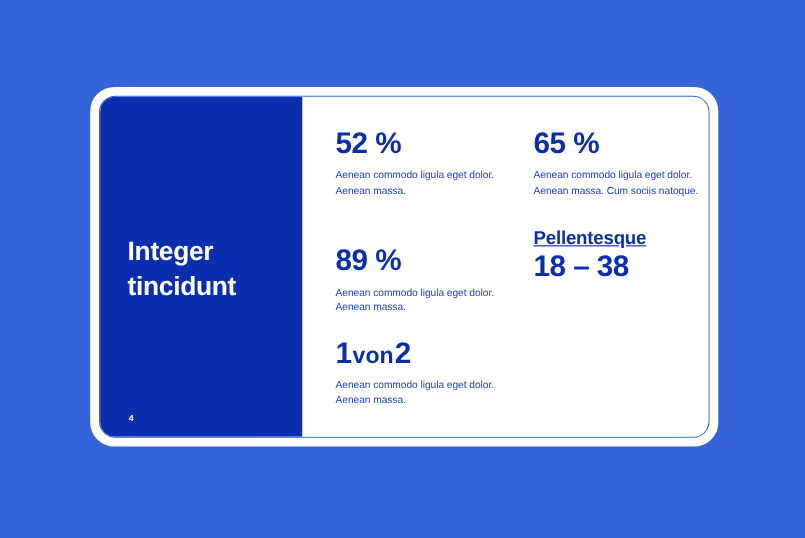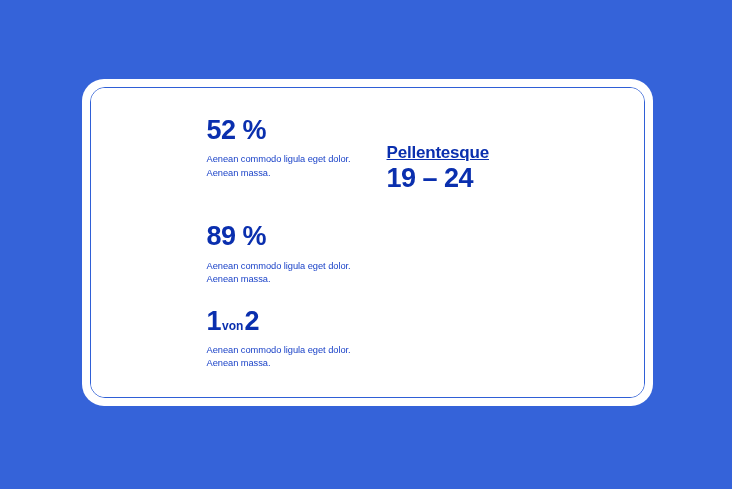--- a/index.html
+++ b/index.html
@@ -70,21 +70,20 @@
   }
 
   
   #stats-area {
     position: relative;
     flex: 1 1 auto;
     background: #ffffff;
     padding: 28px 20px 0 30px;
     display: flex;
     gap: 28px;
-    justify-content: center;
   }
 
   .stat-column {
     width: 152px;
     flex: 0 0 152px;
   }
 
   .stat-block { margin-bottom: 28px; }
   .stat-block:last-child { margin-bottom: 0; }
 
@@ -92,21 +91,21 @@
     color: #0a2fae;
     font-size: 27px;
     font-weight: bold;
     letter-spacing: -0.5px;
     line-height: 1.05;
     margin-bottom: 9px;
     white-space: nowrap;
   }
 
   .stat-value .unit-small {
-    font-size: 12px;
+    font-size: 21px;
     letter-spacing: 0;
     padding: 0 1px;
   }
 
   .stat-kicker {
     color: #0a2fae;
     font-size: 17px;
     font-weight: bold;
     letter-spacing: -0.2px;
     line-height: 1.1;
@@ -127,20 +126,27 @@
   #block-52 { margin-bottom: 42px; }
   #block-89 { margin-bottom: 20px; }
   #block-65 { margin-bottom: 28px; }
 </style>
 </head>
 <body>
 
 <div id="slide-frame">
   <div id="slide-card">
 
+    <div id="title-panel">
+      <div id="panel-title">
+        <div>Integer</div>
+        <div>tincidunt</div>
+      </div>
+      <div id="page-number">4</div>
+    </div>
 
     <div id="stats-area">
 
       <div class="stat-column" id="column-left">
 
         <div class="stat-block" id="block-52">
           <div class="stat-value">52 %</div>
           <div class="stat-desc">Aenean commodo ligula eget dolor. Aenean massa.</div>
         </div>
 
@@ -152,25 +158,27 @@
         <div class="stat-block" id="block-ratio">
           <div class="stat-value"><span>1</span><span class="unit-small">von</span><span>2</span></div>
           <div class="stat-desc">Aenean commodo ligula eget dolor. Aenean massa.</div>
         </div>
 
       </div>
 
       <div class="stat-column" id="column-right">
 
         <div class="stat-block" id="block-65">
+          <div class="stat-value">65 %</div>
+          <div class="stat-desc">Aenean commodo ligula eget dolor. Aenean massa. Cum sociis natoque.</div>
         </div>
 
         <div class="stat-block" id="block-age">
           <div class="stat-kicker">Pellentesque</div>
-          <div class="stat-value">19 – 24</div>
+          <div class="stat-value">18 – 38</div>
         </div>
 
       </div>
 
     </div>
 
   </div>
 </div>
 
 </body></html>

